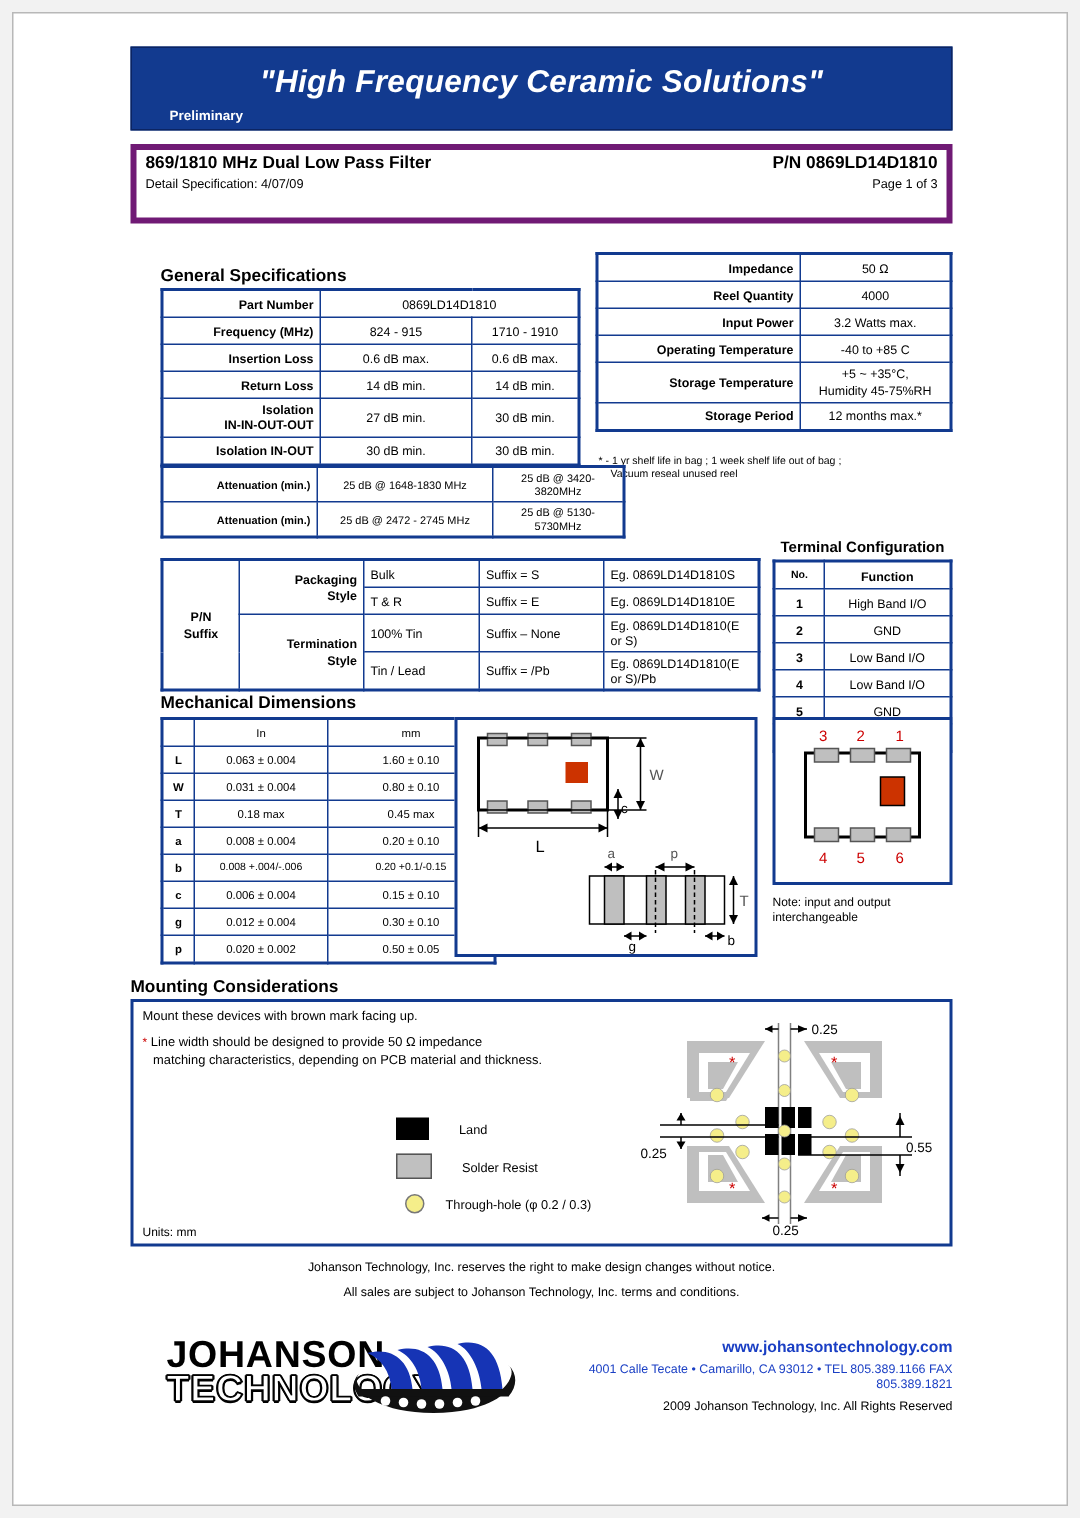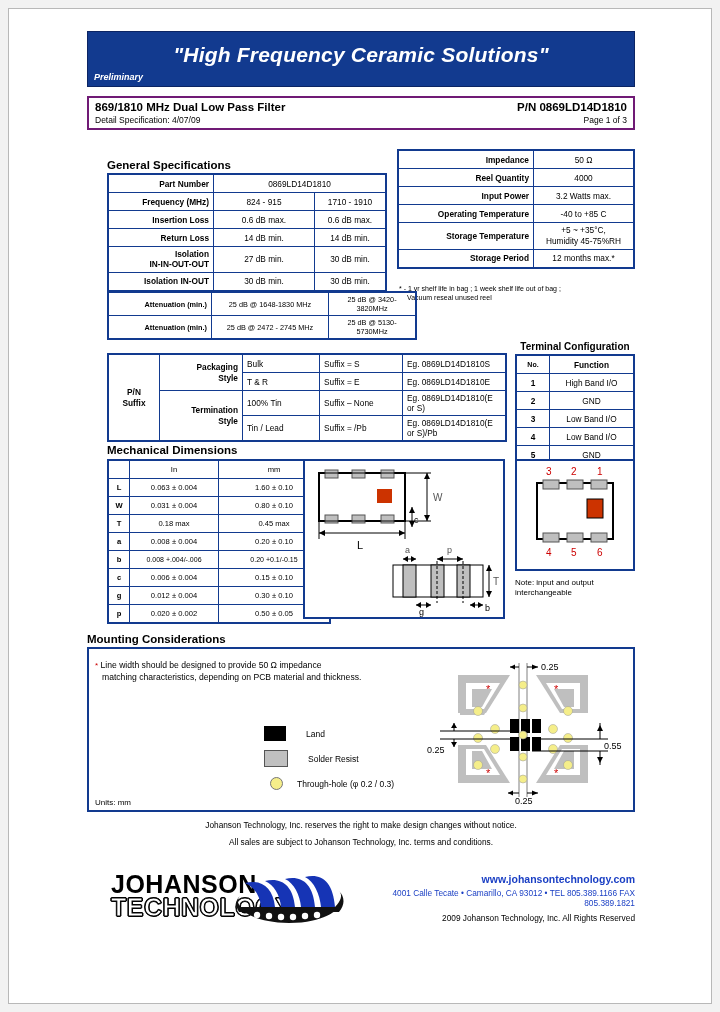--- a/index.html
+++ b/index.html
@@ -18,26 +18,26 @@
   .banner{
     position:relative;height:56px;background:#123a8f;border:1px solid #0b2463;
     box-sizing:border-box;
   }
   .banner-title{
     position:absolute;left:0;right:0;top:11px;text-align:center;
     color:#ffffff;font-style:italic;font-weight:bold;font-size:21px;
     letter-spacing:.2px;
   }
   .banner-prelim{
-    position:absolute;left:6px;bottom:4px;color:#ffffff;font-size:9px;font-weight:bold;font-style:italic;
+    position:absolute;left:25px;bottom:4px;color:#ffffff;font-size:9px;font-weight:bold;
   }
 
   
   .titlebar{
-    margin-top:9px;border:2px solid #701a75;box-sizing:border-box;padding:3px 6px 3px 6px;
+    margin-top:9px;border:4px solid #701a75;box-sizing:border-box;padding:3px 6px 18px 6px;
   }
   .tb-row1{display:flex;justify-content:space-between;align-items:baseline;}
   .tb-row2{display:flex;justify-content:space-between;align-items:baseline;margin-top:2px;}
   .tb-title{font-size:11.5px;font-weight:bold;color:#000;}
   .tb-pn{font-size:11.5px;font-weight:bold;color:#000;}
   .tb-spec{font-size:8.5px;color:#000;}
   .tb-page{font-size:8.5px;color:#000;}
 
   
   .sec-h{font-size:11.5px;font-weight:bold;color:#000;margin:0 0 2px 0;}
@@ -462,20 +462,21 @@
         <text x="54" y="95" font-size="10" fill="#cc0000" font-family="Liberation Sans, sans-serif">5</text>
         <text x="80" y="95" font-size="10" fill="#cc0000" font-family="Liberation Sans, sans-serif">6</text>
       </svg>
     </div>
     <div class="term-note">Note: input and output interchangeable</div>
   </div>
 
   <div class="block-mount">
     <div class="sec-h">Mounting Considerations</div>
     <div class="mount-box">
+      <div class="mount-l1">Mount these devices with brown mark facing up.</div>
       <div class="mount-l2">
         <span class="ast">*</span>
         <span>Line width should be designed to provide 50 Ω impedance</span>
       </div>
       <div class="mount-l3">matching characteristics, depending on PCB material and thickness.</div>
 
       <div class="legend">
         <div class="legend-row">
           <span class="sw-black"></span>
           <span class="legend-lab">Land</span>

